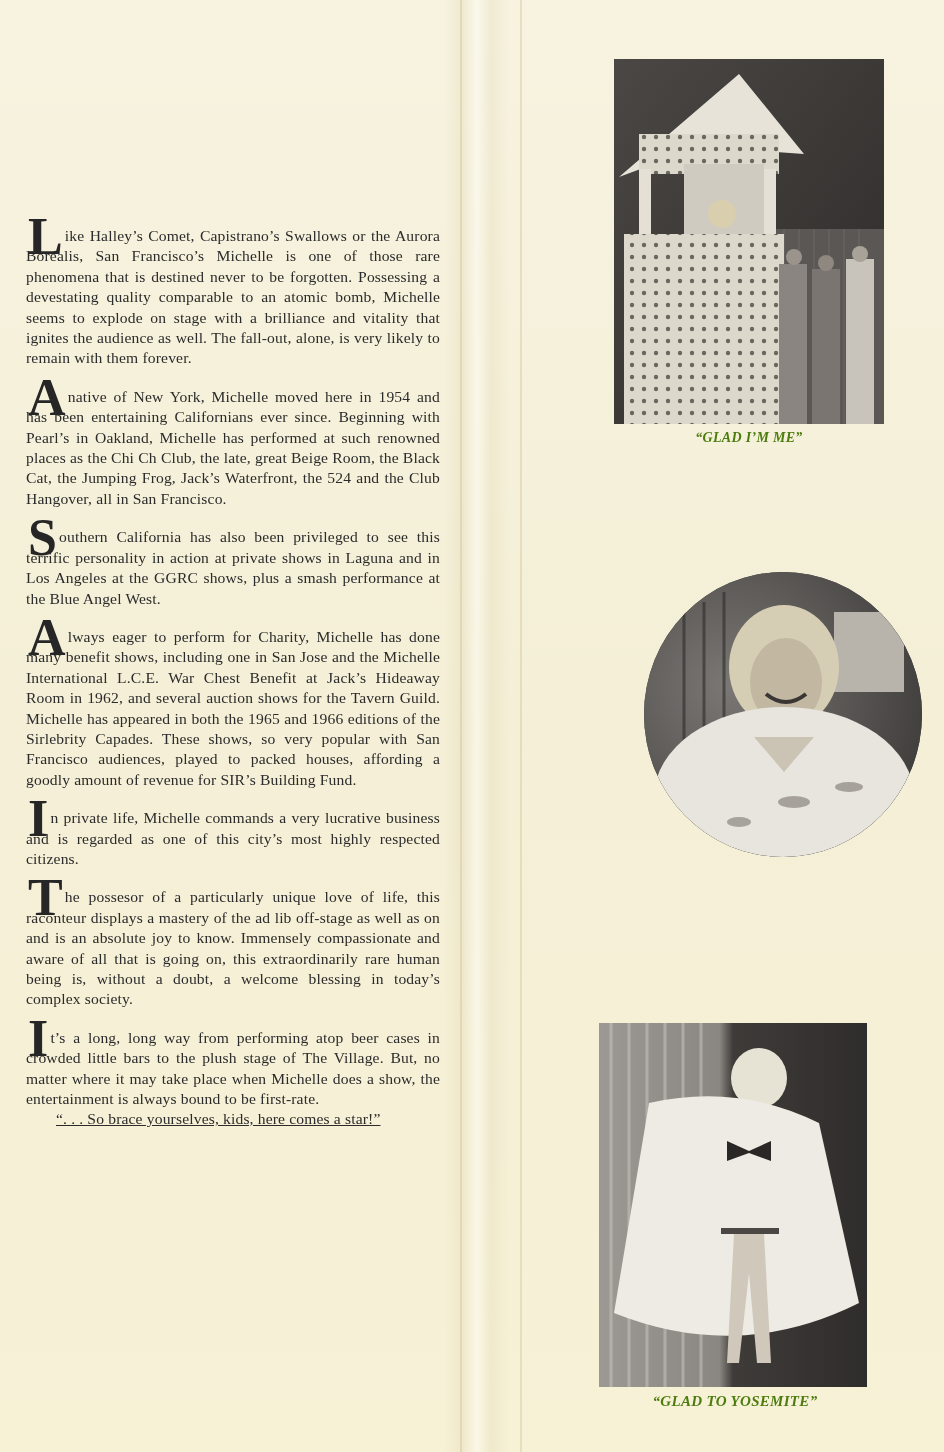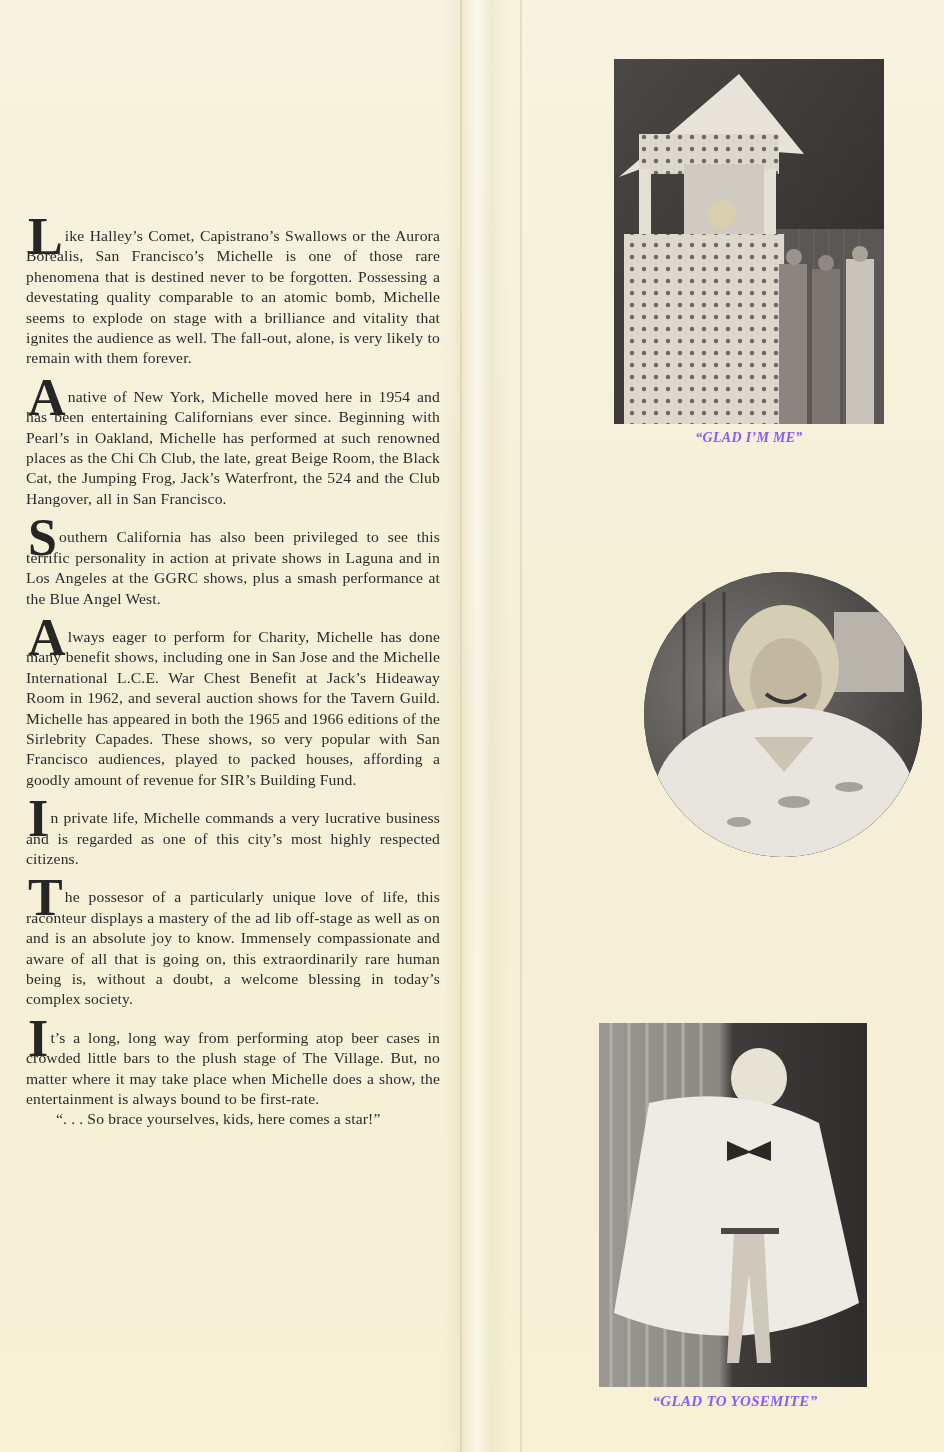--- a/index.html
+++ b/index.html
@@ -30,32 +30,32 @@
   .para .cap {
     float: left;
     font-family: "Liberation Serif", "DejaVu Serif", serif;
     font-weight: bold;
     font-size: 52px;
     line-height: 38px;
     margin: -8px 2px 0 2px;
     color: #262626;
     height: 28px;
   }
-  .quote-line { text-indent: 30px; display: block; }
+  .quote-line { text-indent: 30px; display: block; text-decoration: underline; }
 
   .photo {
     position: absolute; background: #3a3a3a; overflow: hidden;
   }
   .photo-1 { left: 614px; top: 59px; width: 270px; height: 365px; }
   .photo-2 { left: 644px; top: 572px; width: 278px; height: 285px; border-radius: 50%; }
   .photo-3 { left: 599px; top: 1023px; width: 268px; height: 364px; }
 
   .caption {
     position: absolute; font-family: "Liberation Serif", "DejaVu Serif", serif;
-    font-style: italic; font-weight: bold; color: #8b5cf6;
+    font-style: italic; font-weight: bold; color: #4d7c0f;
     text-align: center; letter-spacing: 0.3px;
   }
   .caption-1 { left: 614px; top: 430px; width: 270px; font-size: 14px; }
   .caption-3 { left: 590px; top: 1393px; width: 290px; font-size: 15px; }
 </style>
 </head>
 <body>
 
 <div class="paper"></div>
 <div class="crease" style="left:460px"></div>

